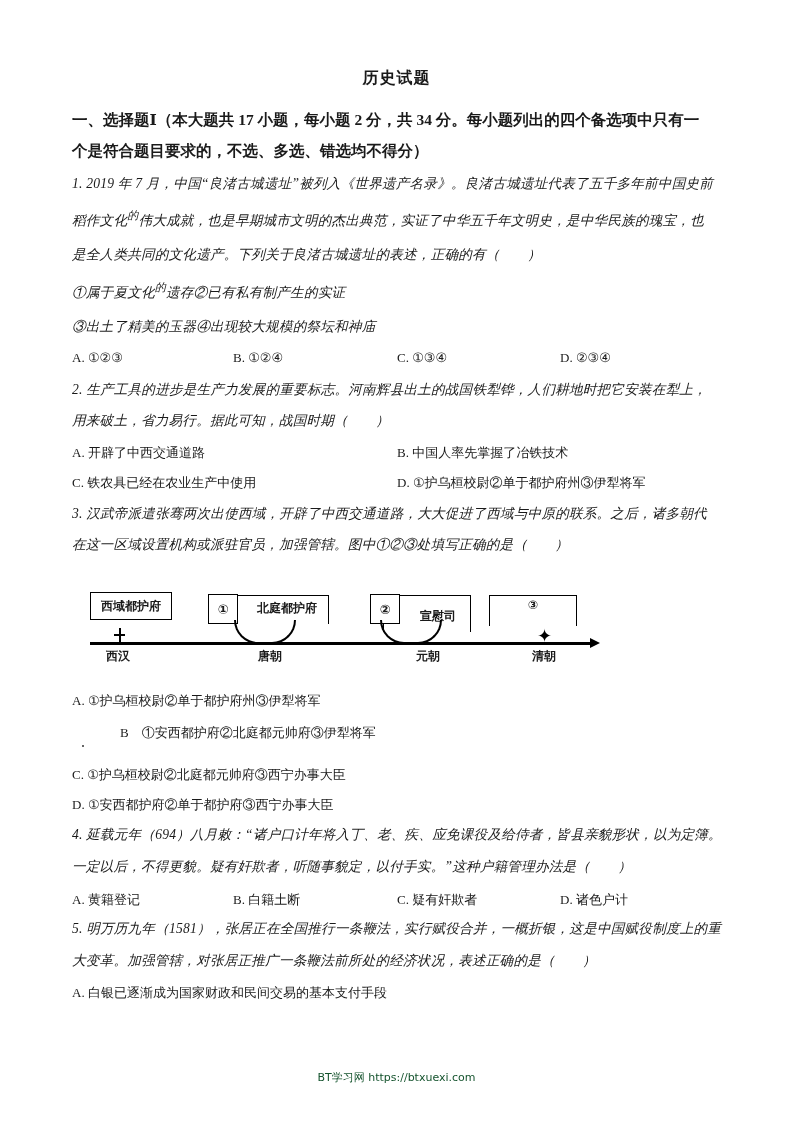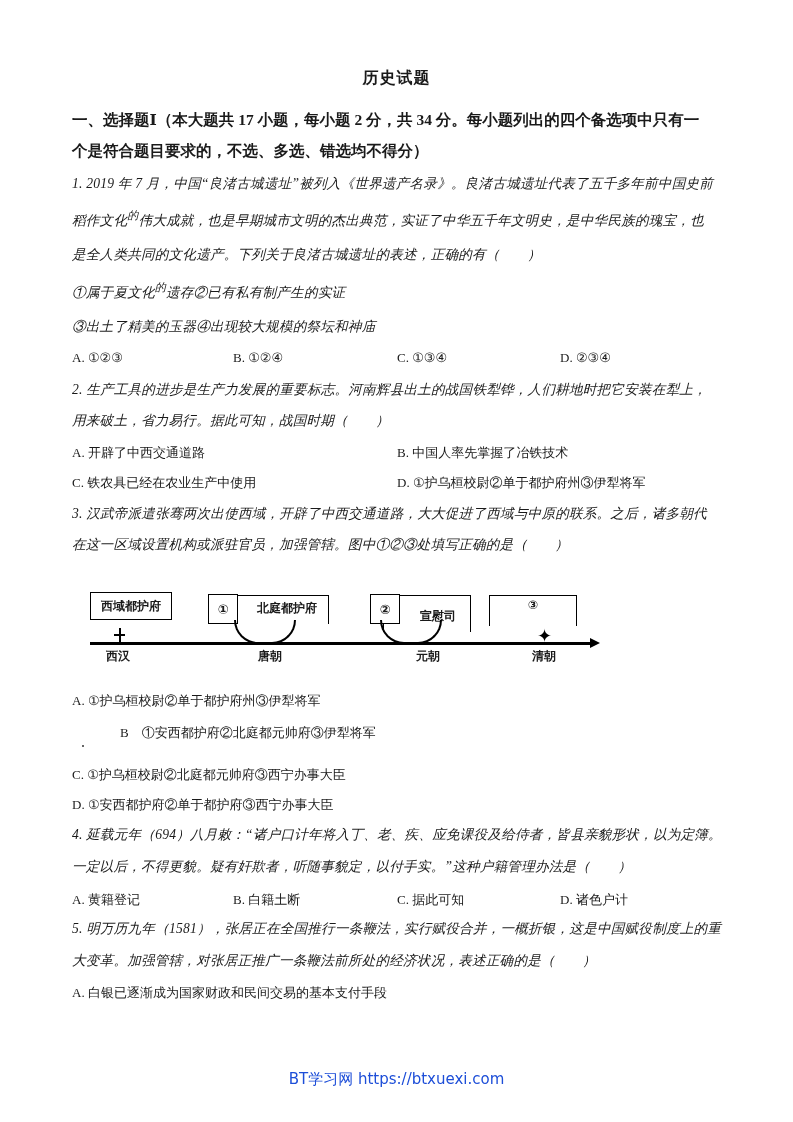--- a/index.html
+++ b/index.html
@@ -44,21 +44,21 @@
   }
   .tick { position: absolute; width: 1.5px; background: #000; }
   .axislabel {
     position: absolute; font-family: "DejaVu Sans", sans-serif; font-weight: bold;
     font-size: 12px; top: 58px;
   }
   .star { position: absolute; font-size: 18px; line-height: 18px; color: #000; }
 
   .footer {
     left: 0; width: 793px; top: 1070px; text-align: center;
-    font-family: "DejaVu Sans", sans-serif; font-size: 15px; color: #1d4ed8;
+    font-family: "DejaVu Sans", sans-serif; font-size: 11px; color: #14532d;
   }
   .dot { position: absolute; left: 82px; top: 745px; width: 1.5px; height: 1.5px; background: #666; }
 </style>
 </head>
 <body>
 
 <div class="abs title">历史试题</div>
 
 <div class="abs section" style="top:110px;">一、选择题Ⅰ（本大题共 17 小题，每小题 2 分，共 34 分。每小题列出的四个备选项中只有一</div>
 <div class="abs section" style="top:141px;">个是符合题目要求的，不选、多选、错选均不得分）</div>
@@ -128,21 +128,21 @@
   <div class="dot"></div>
   <div class="opt" style="left:72px; top:766px;">C. ①护乌桓校尉②北庭都元帅府③西宁办事大臣</div>
   <div class="opt" style="left:72px; top:796px;">D. ①安西都护府②单于都护府③西宁办事大臣</div>
 </div>
 
 <div>
   <div class="abs line" style="top:826px;">4. 延载元年（694）八月敕：“诸户口计年将入丁、老、疾、应免课役及给侍者，皆县亲貌形状，以为定簿。</div>
   <div class="abs line" style="top:858px;">一定以后，不得更貌。疑有奸欺者，听随事貌定，以付手实。”这种户籍管理办法是（　　）</div>
   <div class="opt" style="left:72px; top:891px;">A. 黄籍登记</div>
   <div class="opt" style="left:233px; top:891px;">B. 白籍土断</div>
-  <div class="opt" style="left:397px; top:891px;">C. 据此可知</div>
+  <div class="opt" style="left:397px; top:891px;">C. 疑有奸欺者</div>
   <div class="opt" style="left:560px; top:891px;">D. 诸色户计</div>
 </div>
 
 <div>
   <div class="abs line" style="top:920px;">5. 明万历九年（1581），张居正在全国推行一条鞭法，实行赋役合并，一概折银，这是中国赋役制度上的重</div>
   <div class="abs line" style="top:952px;">大变革。加强管辖，对张居正推广一条鞭法前所处的经济状况，表述正确的是（　　）</div>
   <div class="opt" style="left:72px; top:984px;">A. 白银已逐渐成为国家财政和民间交易的基本支付手段</div>
 </div>
 
 <div class="abs footer">BT学习网 https://btxuexi.com</div>

